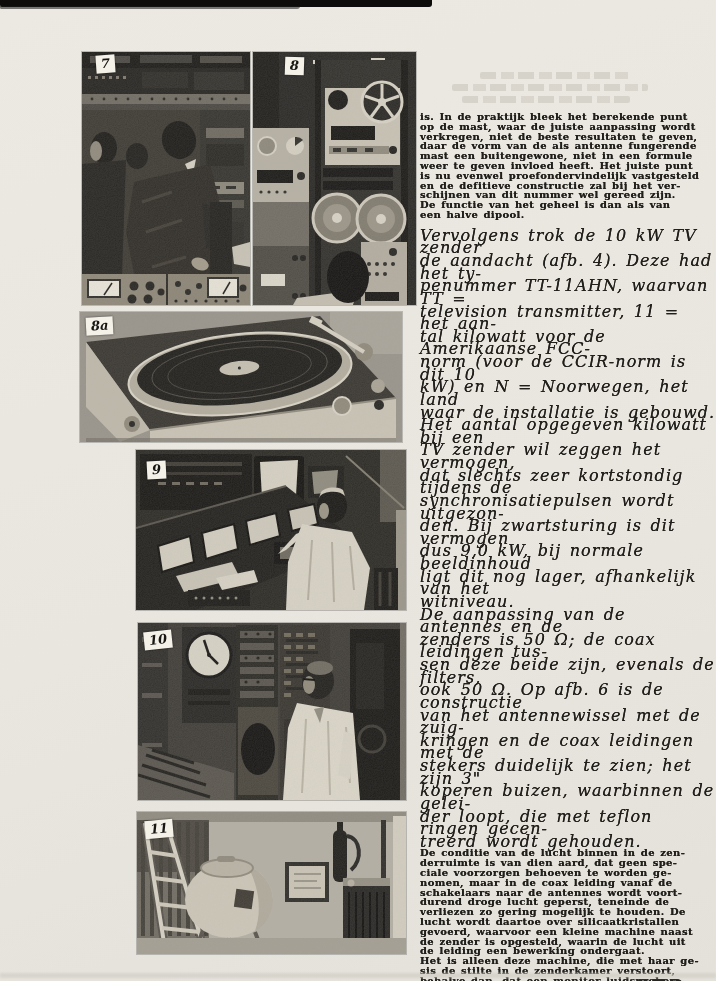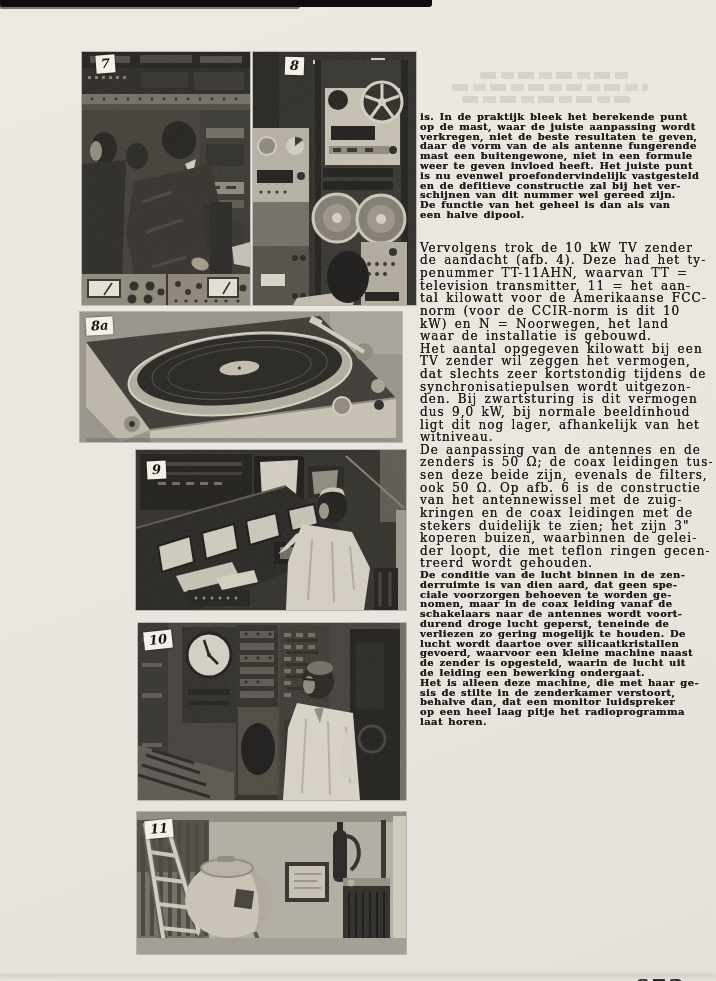--- a/index.html
+++ b/index.html
@@ -31,24 +31,24 @@
     font:bold italic 13px/1 "DejaVu Serif","Liberation Serif",serif;
     padding:2px 5px 3px 5px;box-shadow:0 0 2px rgba(10,10,8,.7);
   }
   
   .text-col{position:absolute;left:420px;top:112px;width:296px;color:#211f1b;}
   .text-col p{margin:0;white-space:pre-line;text-shadow:0 0 .4px currentColor;}
   p.small{
     font-weight:bold;font-size:10px;line-height:9.8px;
     letter-spacing:.38px;word-spacing:1.5px;
   }
-  p.small.first{margin-bottom:22px;}
+  p.small.first{margin-bottom:10px;}
   p.main{
-    font-size:12px;line-height:12.62px;
-    letter-spacing:1.05px;word-spacing:2.4px;
+    font-size:16px;line-height:12.62px;
+    letter-spacing:1.05px;word-spacing:2.4px;font-style:italic;
   }
   p.main.last{}
   .page-number{
     position:absolute;left:634px;top:976px;color:#262420;
     font:bold 22px/1 "DejaVu Serif","Liberation Serif",serif;letter-spacing:2px;
     text-shadow:0 0 .5px currentColor;
   }
 </style>
 </head>
 <body>

